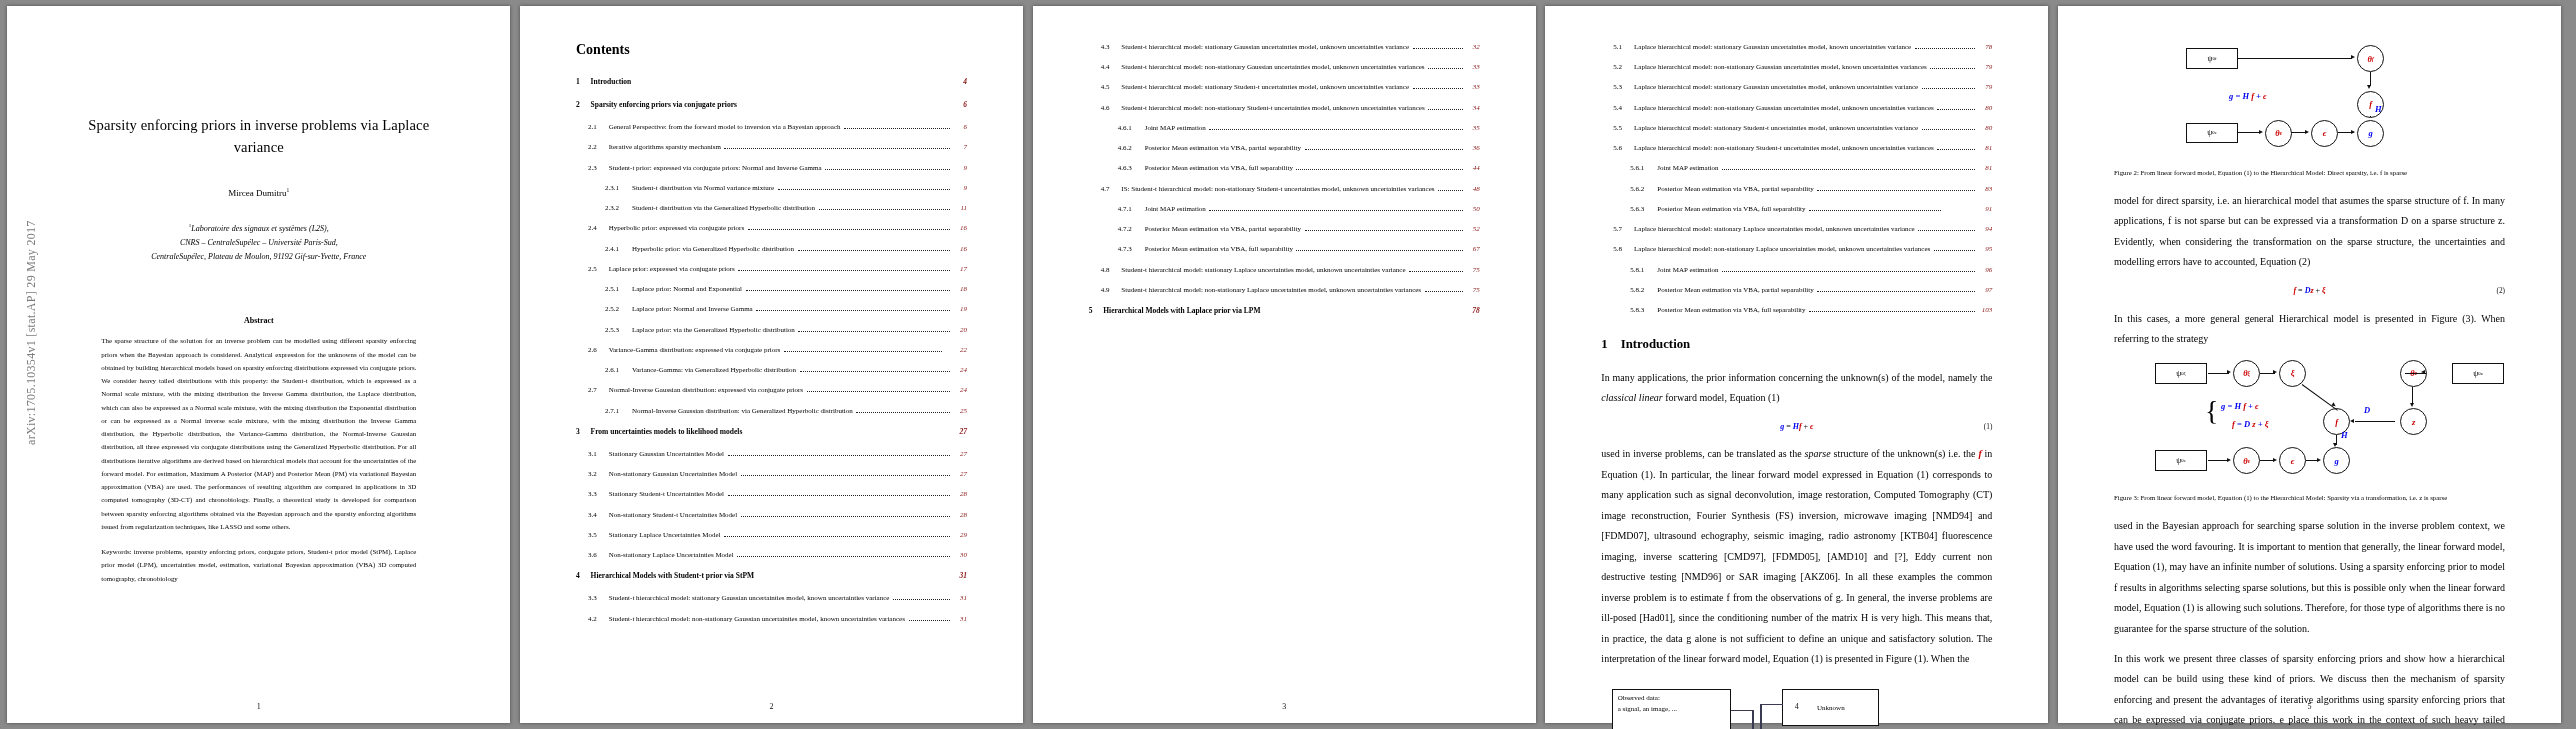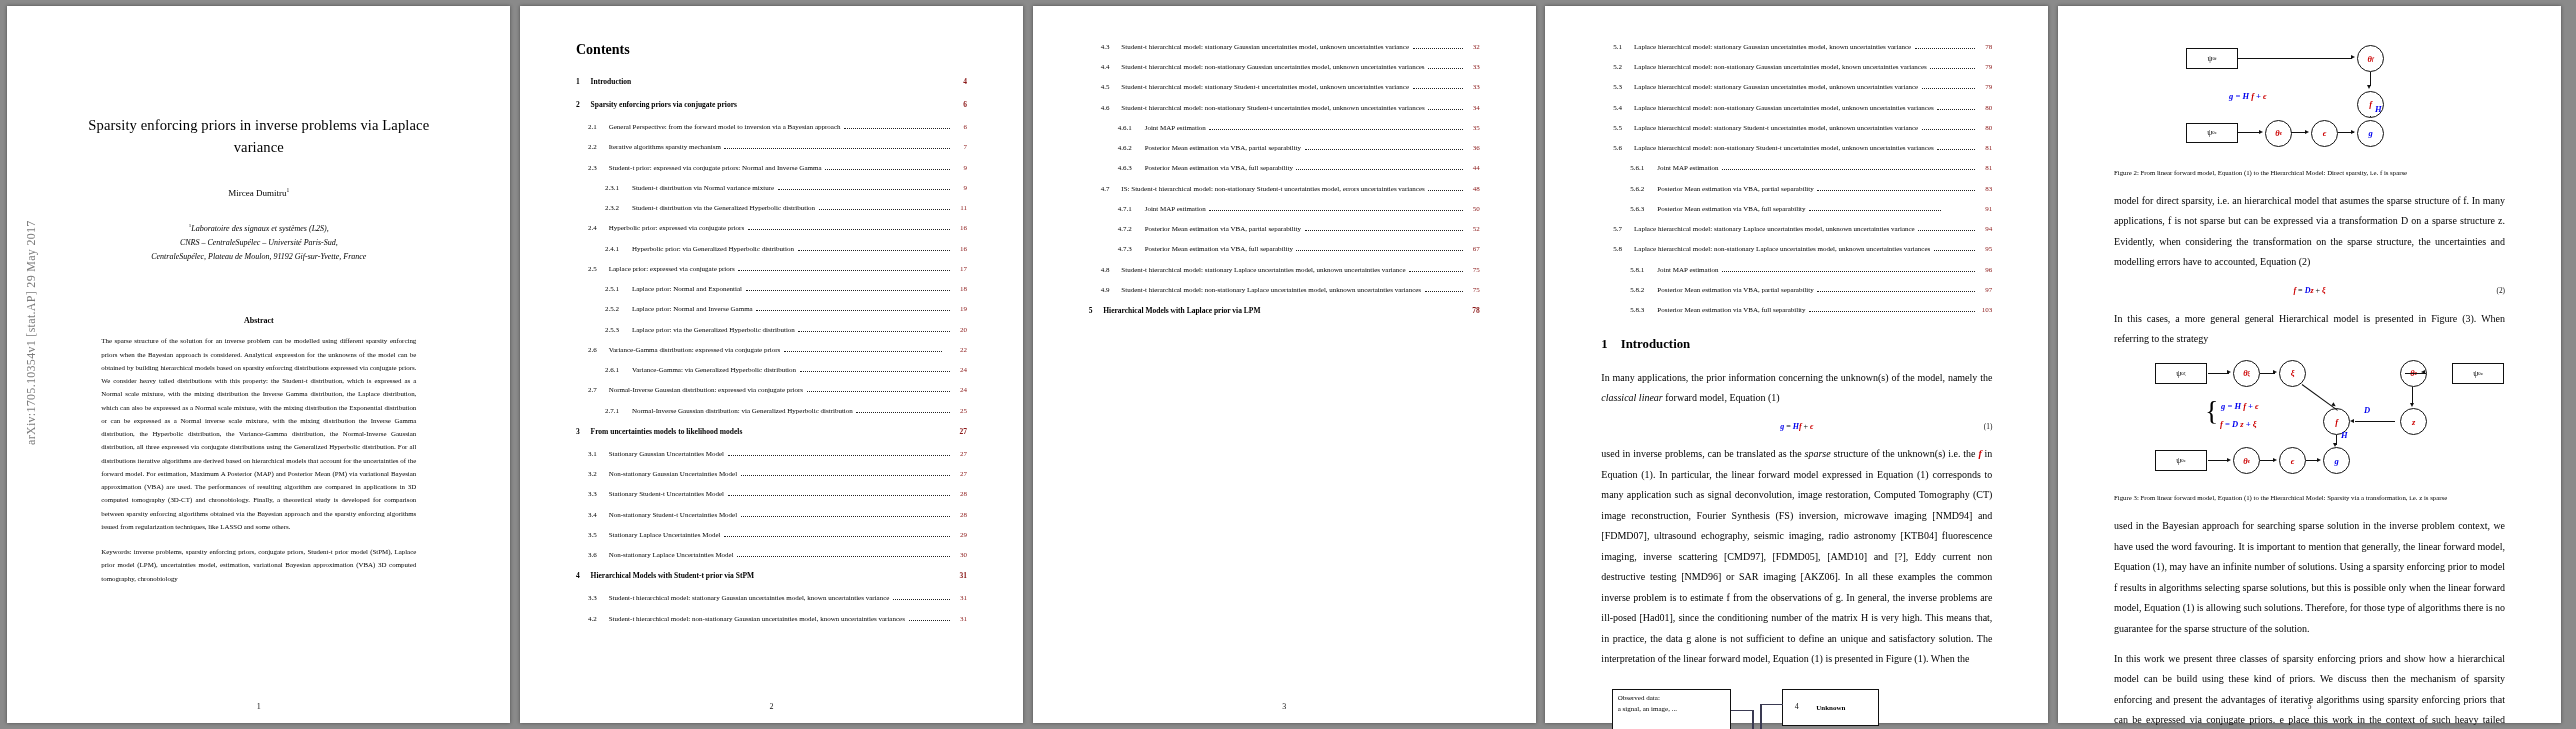--- a/index.html
+++ b/index.html
@@ -34,21 +34,21 @@
   .toc{font-size:7px;}
   .toc-row{display:flex;align-items:baseline;margin-bottom:9.4px;line-height:1.55;}
   .toc-row.lvl0{font-weight:bold;font-size:7.5px;margin-bottom:11.5px;}
   .toc-num{flex:0 0 auto;}
   .lvl0 .toc-num{width:14.6px;}
   .lvl1 .toc-num{width:20.7px;margin-left:12px;}
   .lvl2 .toc-num{width:27px;margin-left:29px;}
   .toc-txt{flex:0 1 auto;white-space:normal;}
   .toc-dots{flex:1 1 auto;border-bottom:0.9px dotted #222;margin:0 3.6px 2.4px 3.6px;min-width:6px;height:0.6px;}
   .toc-dots.nodots{border-bottom:none;}
-  .toc-pg{flex:0 0 auto;color:#8a1616;text-align:right;min-width:13.4px;}
+  .toc-pg{flex:0 0 auto;color:#8a1616;text-align:right;min-width:13.4px;font-style:italic;}
 
   
   .sec-h{font-size:12.8px;font-weight:bold;margin:0 0 16px 0;}
   .sec-h .n{display:inline-block;width:19.4px;}
   .para{font-size:10px;line-height:2.05;text-align:justify;margin:0 0 0 0;}
   .eq{text-align:center;font-size:8px;margin:13.4px 0 13.4px 0;position:relative;}
   .eqno{position:absolute;right:0;top:0;font-size:7.3px;color:#111;}
   .blue{color:#0000ee;font-weight:bold;font-style:italic;}
   .red{color:#cc0000;font-weight:bold;font-style:italic;}
   .it{font-style:italic;}
@@ -320,21 +320,21 @@
               <span class="toc-pg" style="color: rgb(138, 22, 22);">36</span>
             </div>
             <div class="toc-row lvl2">
               <span class="toc-num">4.6.3</span>
               <span class="toc-txt">Posterior Mean estimation via VBA, full separability</span>
               <span class="toc-dots"></span>
               <span class="toc-pg" style="color: rgb(138, 22, 22);">44</span>
             </div>
             <div class="toc-row lvl1">
               <span class="toc-num">4.7</span>
-              <span class="toc-txt">IS: Student-t hierarchical model: non-stationary Student-t uncertainties model, errors uncertainties variances</span>
+              <span class="toc-txt">IS: Student-t hierarchical model: non-stationary Student-t uncertainties model, unknown uncertainties variances</span>
               <span class="toc-dots"></span>
               <span class="toc-pg" style="color: rgb(138, 22, 22);">48</span>
             </div>
             <div class="toc-row lvl2">
               <span class="toc-num">4.7.1</span>
               <span class="toc-txt">Joint MAP estimation</span>
               <span class="toc-dots"></span>
               <span class="toc-pg" style="color: rgb(138, 22, 22);">50</span>
             </div>
             <div class="toc-row lvl2">
@@ -476,21 +476,21 @@
 
       <div class="para">
         <span>used in inverse problems, can be translated as the </span><span class="it">sparse</span><span> structure of the unknown(s) i.e. the </span><span class="red">f</span><span> in Equation (1). In particular, the linear forward model expressed in Equation (1) corresponds to many application such as signal deconvolution, image restoration, Computed Tomography (CT) image reconstruction, Fourier Synthesis (FS) inversion, microwave imaging [NMD94] and [FDMD07], ultrasound echography, seismic imaging, radio astronomy [KTB04] fluorescence imaging, inverse scattering [CMD97], [FDMD05], [AMD10] and [?], Eddy current non destructive testing [NMD96] or SAR imaging [AKZ06]. In all these examples the common inverse problem is to estimate f from the observations of g. In general, the inverse problems are ill-posed [Had01], since the conditioning number of the matrix H is very high. This means that, in practice, the data g alone is not sufficient to define an unique and satisfactory solution. The interpretation of the linear forward model, Equation (1) is presented in Figure (1).   When the</span>
       </div>
 
       <div class="fig1">
         <div class="fbox" style="left:11px;top:3.6px;width:119px;height:41px;">
           <div>Observed data:</div>
           <div>a signal, an image, ...</div>
         </div>
-        <div class="fbox ctr" style="left:181px;top:3.6px;width:97px;height:37px;font-weight:bold;">
+        <div class="fbox ctr" style="left:181px;top:3.6px;width:97px;height:37px;">
           <span>Unknown</span>
         </div>
         <div class="fbox" style="left:11px;top:85px;width:119px;height:44px;">
           <div>Transformation matrix:</div>
           <div>Radon, Fourier, ...</div>
         </div>
         <div class="fbox" style="left:181px;top:81px;width:123px;height:49px;font-size:6.7px;">
           <div>Model uncertainties &amp;</div>
           <div>measurements errors &amp;</div>
           <div>noise</div>
@@ -648,21 +648,21 @@
         <div class="ahead" style="left:113px;top:100px;"></div>
         <div class="edge" style="left:146px;top:102px;width:14.6px;"></div>
         <div class="ahead" style="left:159px;top:100px;"></div>
         <div class="edge" style="left:192px;top:102px;width:13.4px;"></div>
         <div class="ahead" style="left:203px;top:100px;"></div>
 
         <div class="brace" style="left:91px;top:39px;">{</div>
         <div class="gmeq" style="left:107px;top:43px;">
           <span class="blue">g = H</span> <span class="red">f</span> <span class="blue">+</span> <span class="red">ϵ</span>
         </div>
-        <div class="gmeq" style="left:106px;top:61px;">
+        <div class="gmeq" style="left:118px;top:61px;">
           <span class="red">f</span> <span class="blue">= D</span> <span class="red">z</span> <span class="blue">+</span> <span class="red">ξ</span>
         </div>
       </div>
       <div class="figcap">Figure 3: From linear forward model, Equation (1) to the Hierarchical Model: Sparsity via a transformation, i.e. z is sparse</div>
 
       <div class="para" style="margin-top:12px;">used in the Bayesian approach for searching sparse solution in the inverse problem context, we have used the word favouring.  It is important to mention that generally, the linear forward model, Equation (1), may have an infinite number of solutions. Using a sparsity enforcing prior to model f results in algorithms selecting sparse solutions, but this is possible only when the linear forward model, Equation (1) is allowing such solutions. Therefore, for those type of algorithms there is no guarantee for the sparse structure of the solution.</div>
       <div class="para" style="margin-top:9.7px;">In this work we present three classes of sparsity enforcing priors and show how a hierarchical model can be build using these kind of priors. We discuss then the mechanism of sparsity enforcing and present the advantages of iterative algorithms using sparsity enforcing priors that can be expressed via conjugate priors. e place this work in the context of such heavy tailed distributions that in particular can be expressed via conjugate priors.</div>
     </div>
     <div class="folio">5</div>
   </div>

